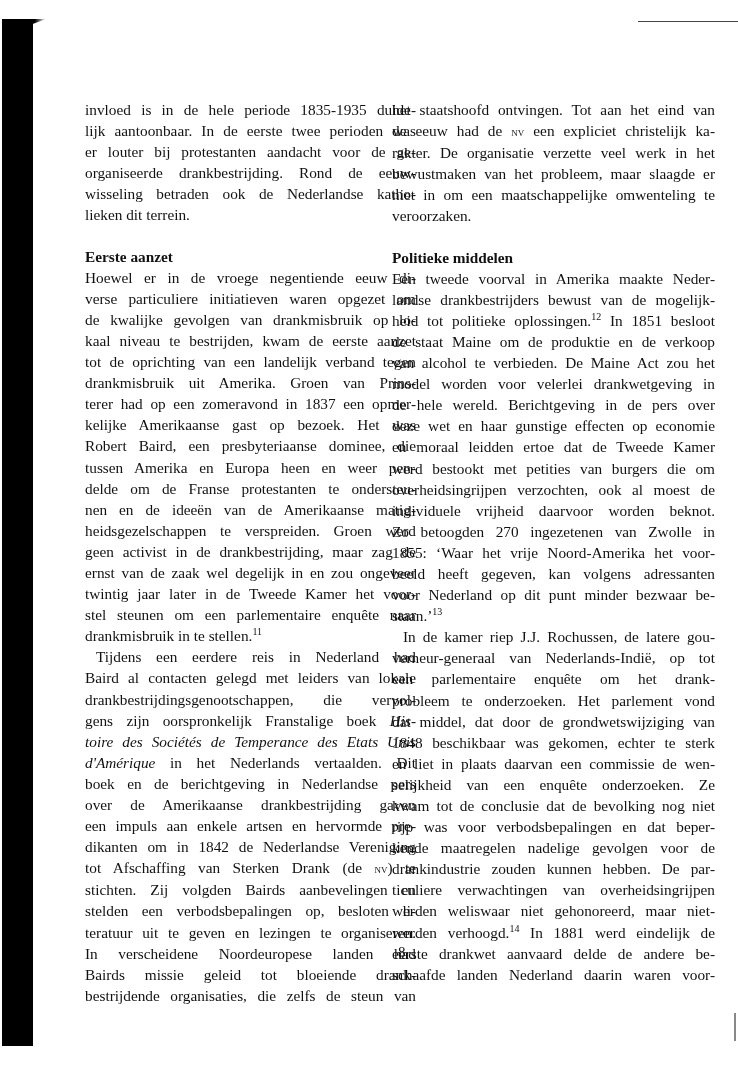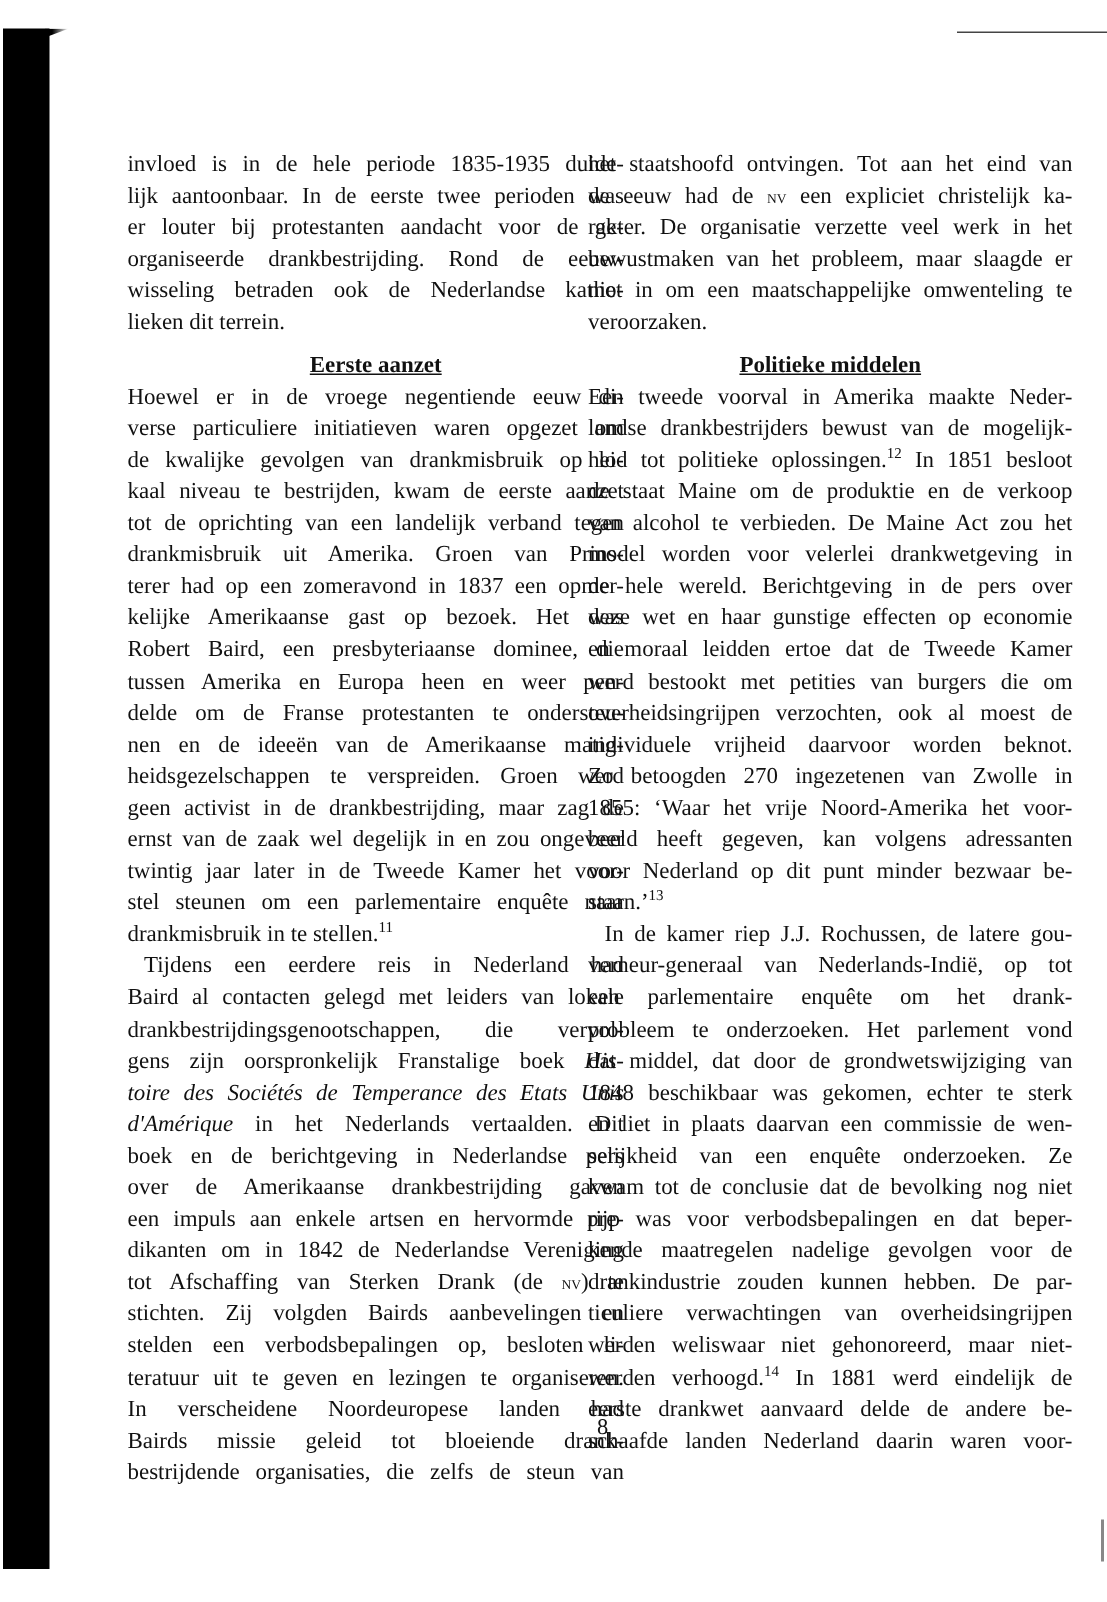--- a/index.html
+++ b/index.html
@@ -24,23 +24,22 @@
   .col {
     position: absolute; top: 99px; width: 331px;
     font-family: "Liberation Serif", "DejaVu Serif", serif;
     font-size: 15.3px; line-height: 21.1px; color: #111;
     text-align: justify; hyphens: manual;
   }
   .col-left { left: 85px; }
   .col-right { left: 392px; width: 323px; }
   .col p { margin: 0; }
   .col h3 {
-    margin: 7px 0 0 0; font-size: 15.3px; line-height: 21.1px; font-weight: bold;
-    text-align: center;
-    text-decoration: underline;
+    margin: 20px 0 0 0; font-size: 15.3px; line-height: 21.1px; font-weight: bold;
+    text-align: left;
   }
   .line { display: block; text-align: justify; text-align-last: justify; white-space: nowrap; }
   .line.last { text-align-last: left; }
   .line.ind { padding-left: 11px; }
   sup { font-size: 10px; line-height: 0; vertical-align: 6px; margin-top: 44px; }
   .sc { font-variant: small-caps; font-size: 13px; margin-top: 31px; }
   em { font-style: italic; }
   .page-number {
     position: absolute; left: 398px; top: 944px;
     font-family: "Liberation Serif", "DejaVu Serif", serif;

